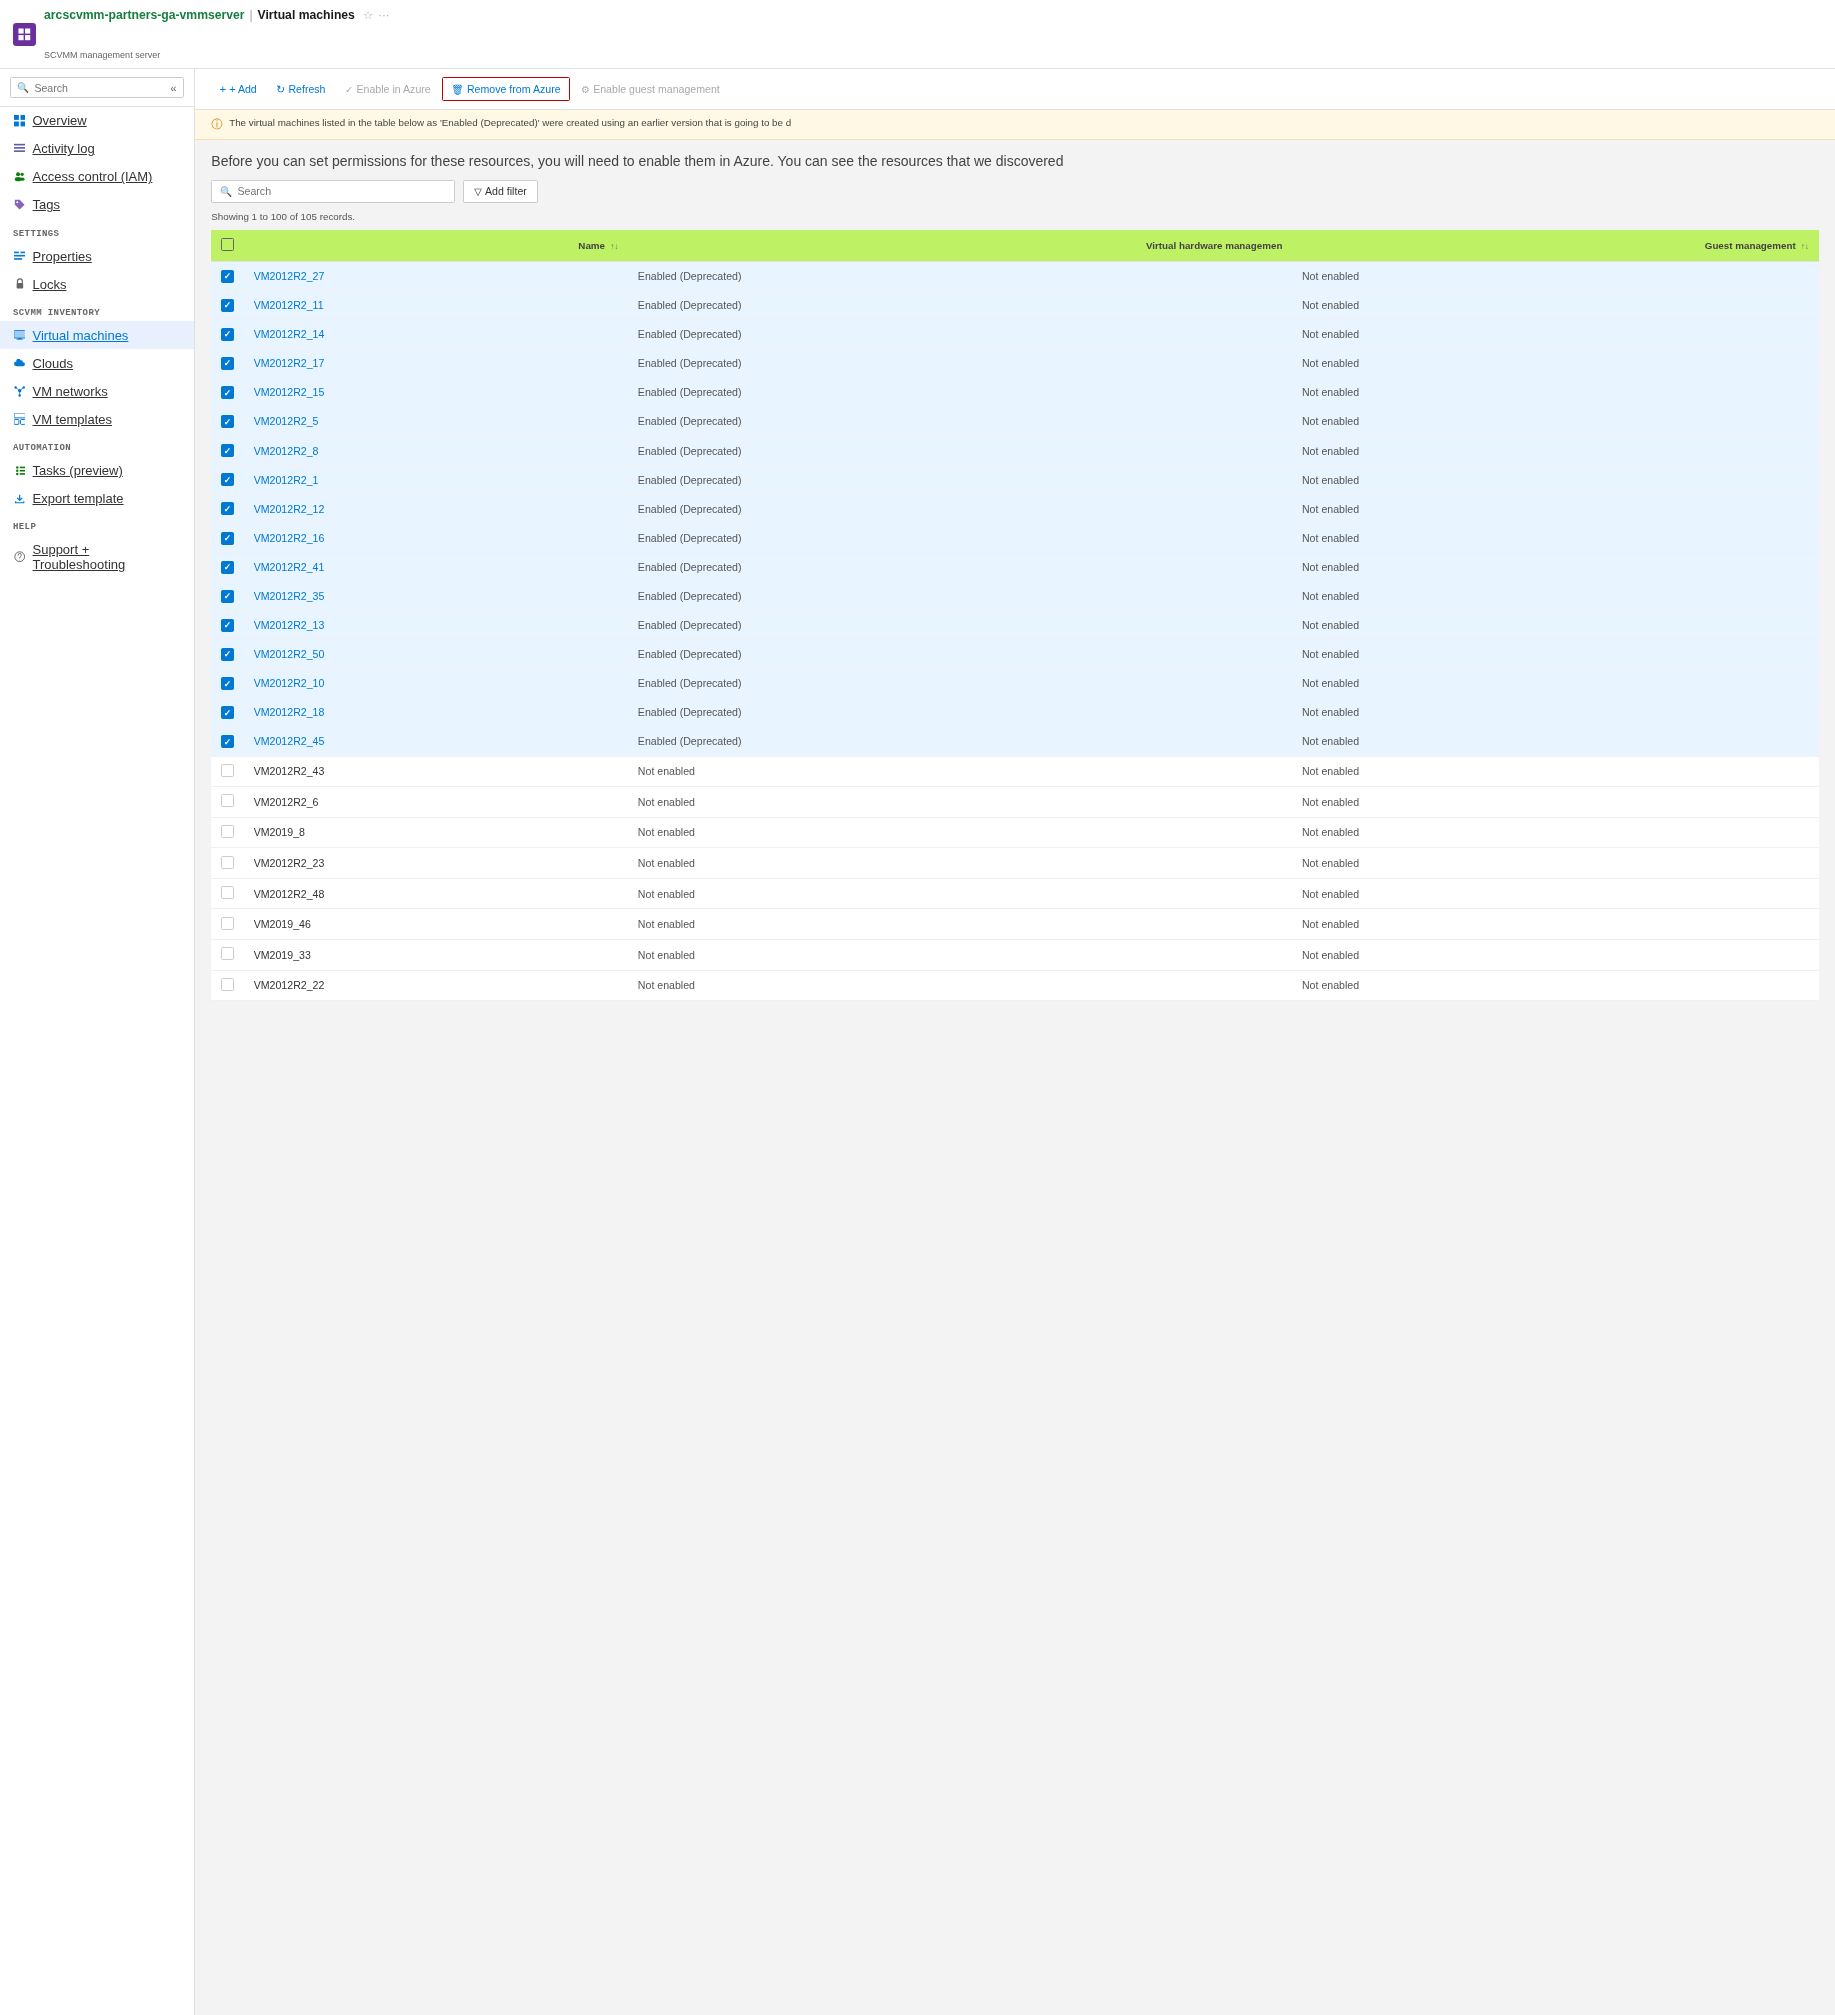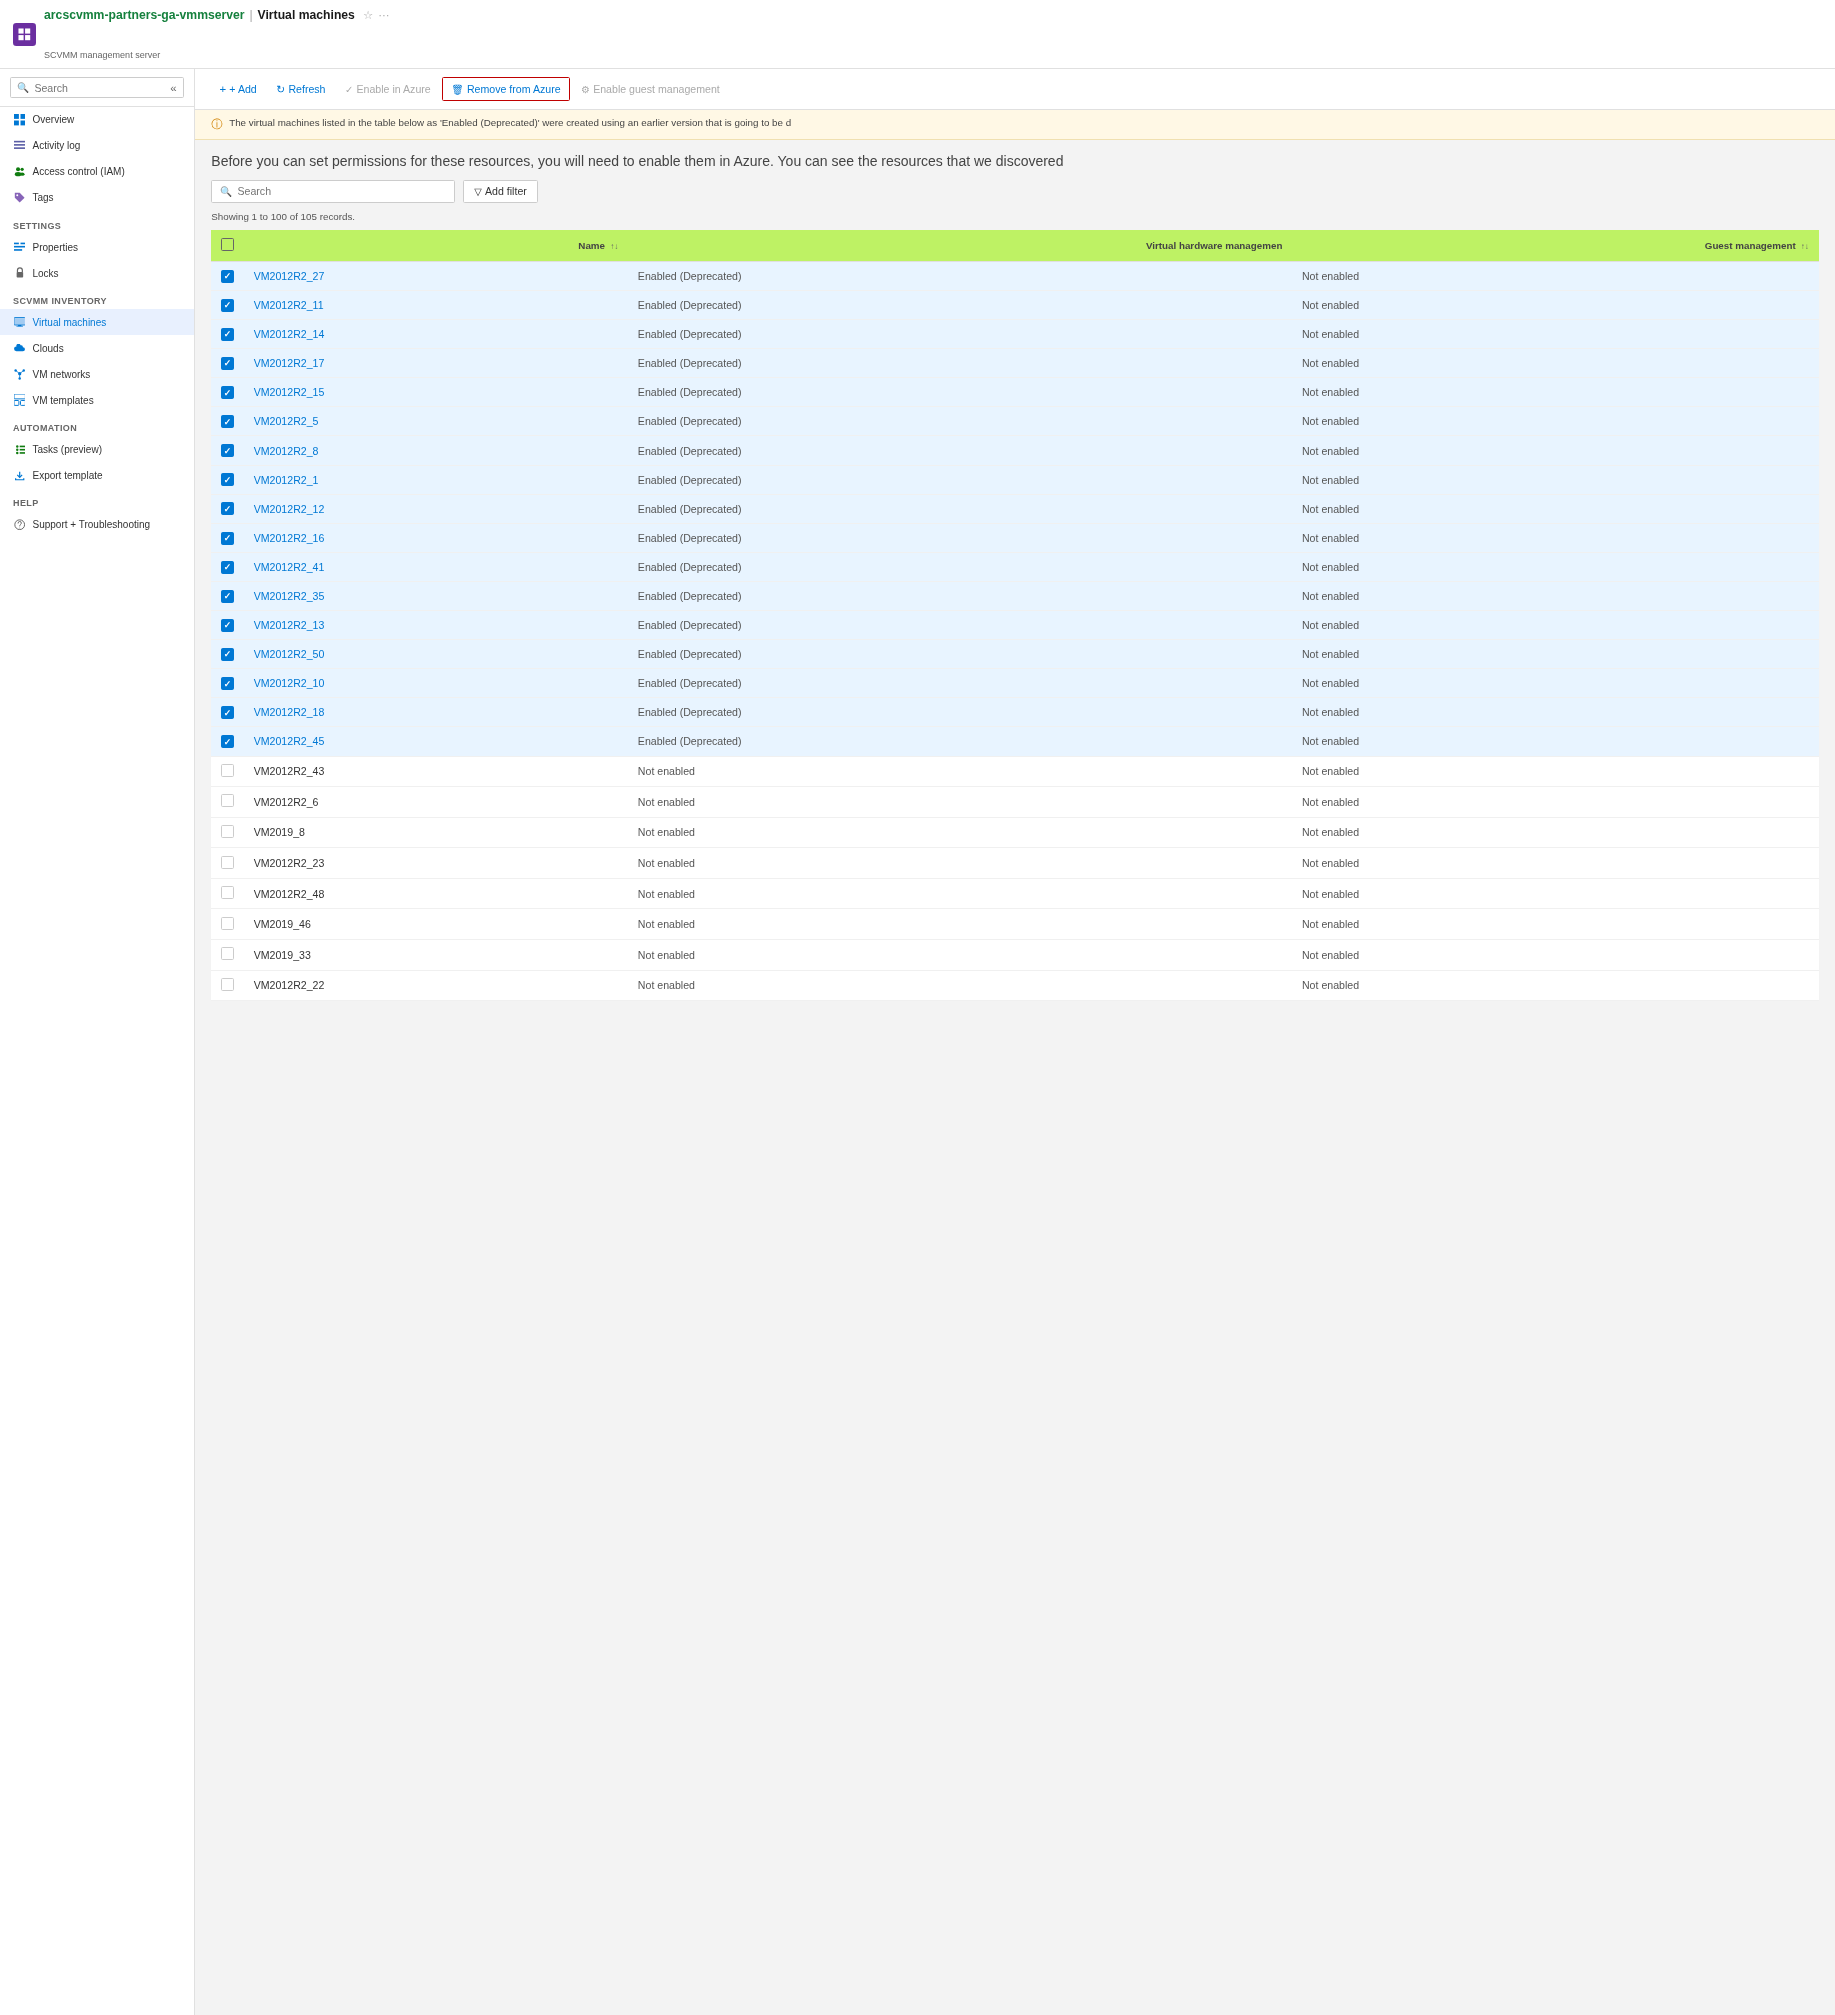--- a/index.html
+++ b/index.html
@@ -14,24 +14,24 @@
     .main-layout { display: flex; flex: 1; overflow: hidden; }
 
     
     .sidebar { width: 195px; background: #fff; border-right: 0.8px solid #e0e0e0; overflow-y: auto; flex-shrink: 0; padding-bottom: 16.3px; }
     .sidebar-search { padding: 8.1px 9.8px; border-bottom: 0.8px solid #e0e0e0; }
     .sidebar-search-box { display: flex; align-items: center; border: 0.8px solid #ccc; border-radius: 1.6px; padding: 3.3px 6.5px; gap: 4.9px; background: #fff; }
     .sidebar-search-box input { border: none; outline: none; font-size: 10.6px; width: 100%; color: #333; }
     .sidebar-search-icon { color: #666; font-size: 9.8px; }
     .sidebar-collapse-btn { margin-left: auto; cursor: pointer; color: #666; font-size: 11.4px; }
 
-    .sidebar-nav-item { display: flex; align-items: center; gap: 6.5px; padding: 6.5px 13px; cursor: pointer; color: #333; font-size: 10px; }
+    .sidebar-nav-item { display: flex; align-items: center; gap: 6.5px; padding: 6.5px 13px; cursor: pointer; color: #333; font-size: 13px; text-decoration: underline; }
     .sidebar-nav-item.active { background: #e8f0fe; color: #0078d4; font-weight: 500; }
     .sidebar-nav-icon { width: 13px; height: 13px; display: flex; align-items: center; justify-content: center; flex-shrink: 0; }
-    .sidebar-section-title { padding: 9.8px 13px 3.3px; font-size: 9px; font-weight: 600; color: #666; text-transform: uppercase; letter-spacing: 0.4px; }
+    .sidebar-section-title { padding: 9.8px 13px 3.3px; font-size: 9px; font-weight: 600; color: #666; text-transform: uppercase; letter-spacing: 0.4px; font-family: Liberation Mono, monospace; }
 
     
     .content { flex: 1; overflow: hidden; display: flex; flex-direction: column; background: #f3f3f3; }
     .content-header { background: #fff; padding: 8.1px 16.3px; border-bottom: 0.8px solid #e0e0e0; display: flex; align-items: center; gap: 3.3px; flex-wrap: wrap; }
     .toolbar-btn { display: flex; align-items: center; gap: 3.3px; padding: 4.9px 8.1px; border: none; background: transparent; cursor: pointer; font-size: 10.6px; color: #0078d4; border-radius: 1.6px; }
     .toolbar-btn.disabled { color: #aaa; cursor: not-allowed; }
     .toolbar-btn.highlighted { border: 1.6px solid #c00000; color: #0078d4; }
 
     .notification-bar { background: #fff8e5; border-bottom: 0.8px solid #f0e0b0; padding: 6.5px 16.3px; display: flex; align-items: flex-start; gap: 6.5px; font-size: 9.8px; color: #444; }
     .notification-icon { color: #d08000; font-size: 11.4px; flex-shrink: 0; margin-top: 0.8px; }

